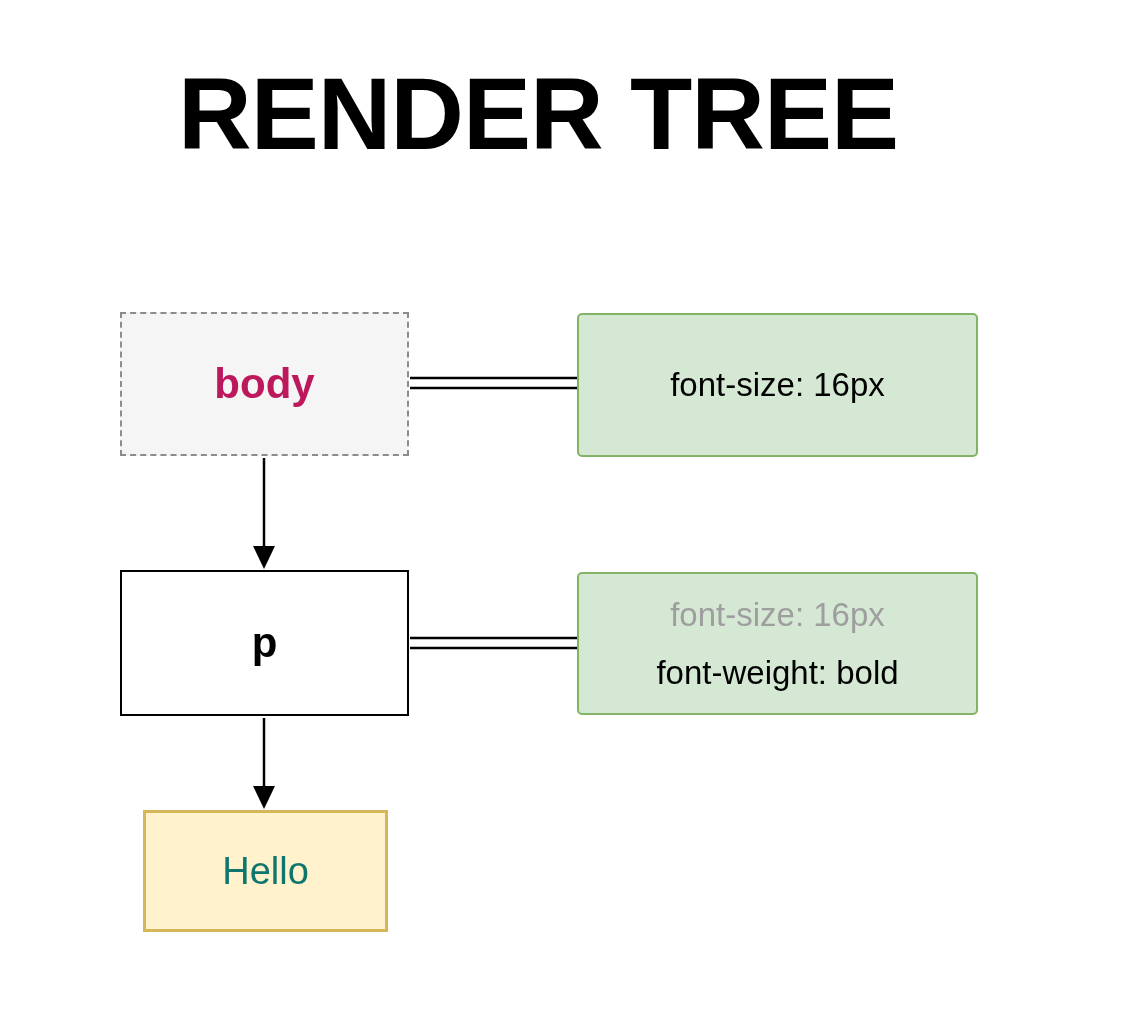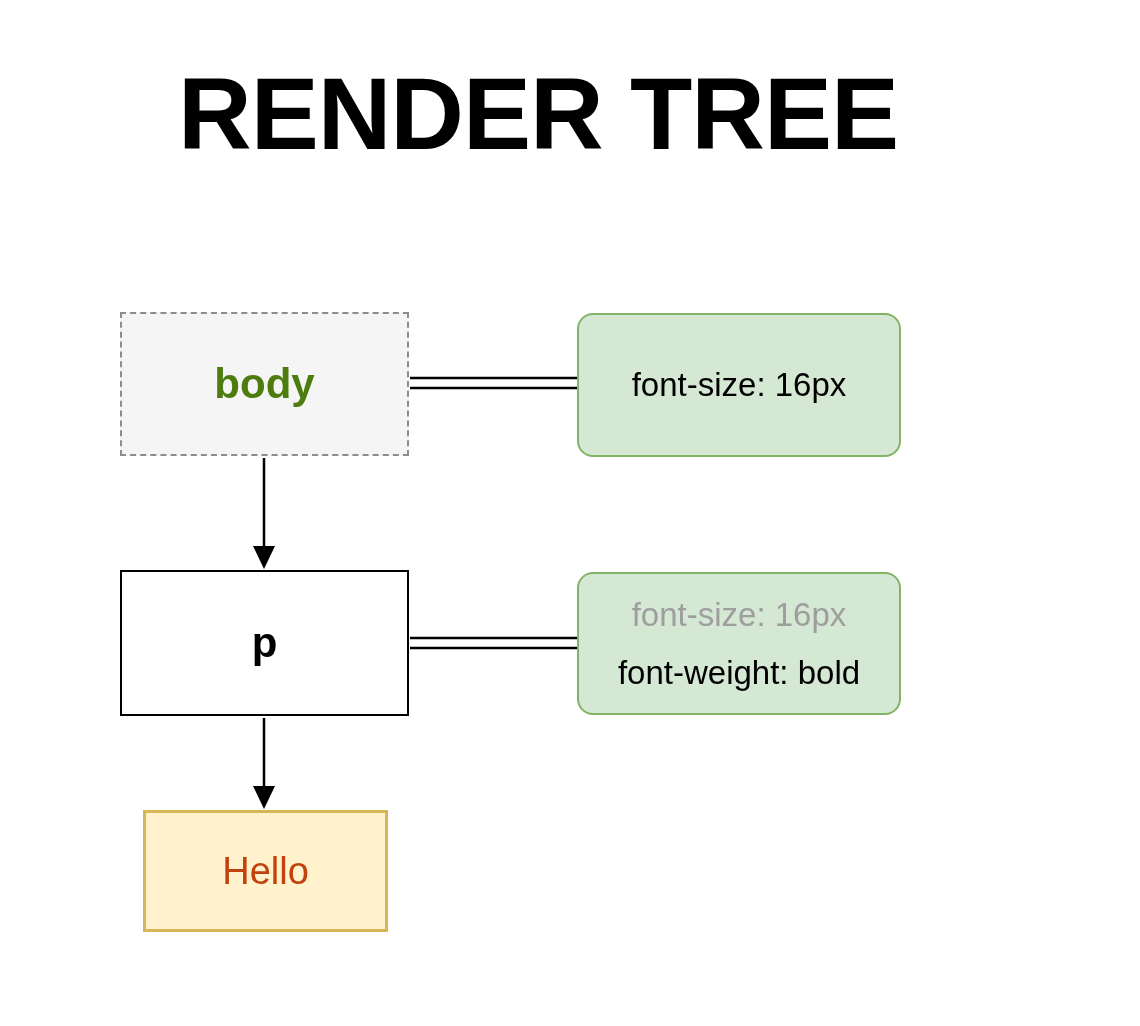--- a/index.html
+++ b/index.html
@@ -42,21 +42,21 @@
     box-sizing: border-box;
     text-align: center;
   }
   .node-body {
     left: 120px;
     top: 312px;
     width: 289px;
     height: 144px;
     background: #f5f5f5;
     border: 2px dashed #8c8c8c;
-    color: #4d7c0f;
+    color: #be185d;
     font-size: 42px;
     font-weight: bold;
   }
   .node-p {
     left: 120px;
     top: 570px;
     width: 289px;
     height: 146px;
     background: #ffffff;
     border: 2px solid #000000;
@@ -64,30 +64,30 @@
     font-size: 42px;
     font-weight: bold;
   }
   .node-hello {
     left: 143px;
     top: 810px;
     width: 245px;
     height: 122px;
     background: #fff2cc;
     border: 3px solid #d6b656;
-    color: #c2410c;
+    color: #0f766e;
     font-size: 38px;
     font-weight: normal;
   }
   .style-box {
     position: absolute;
-    width: 324px;
+    width: 401px;
     background: #d5e8d4;
     border: 2px solid #82b366;
-    border-radius: 16px;
+    border-radius: 5px;
     box-sizing: border-box;
     display: flex;
     flex-direction: column;
     align-items: center;
     justify-content: center;
     font-size: 33px;
     color: #000000;
     line-height: 58px;
   }
   .style-box-1 {

